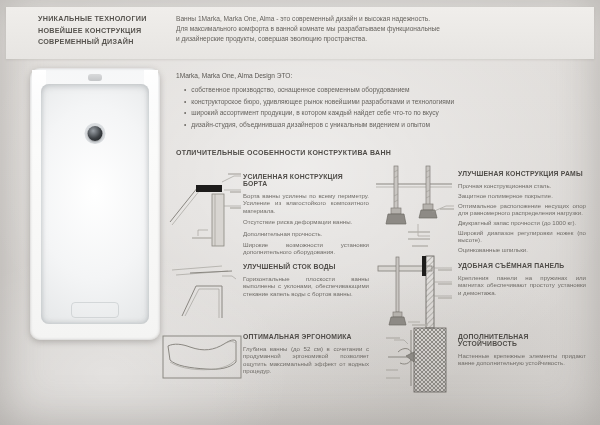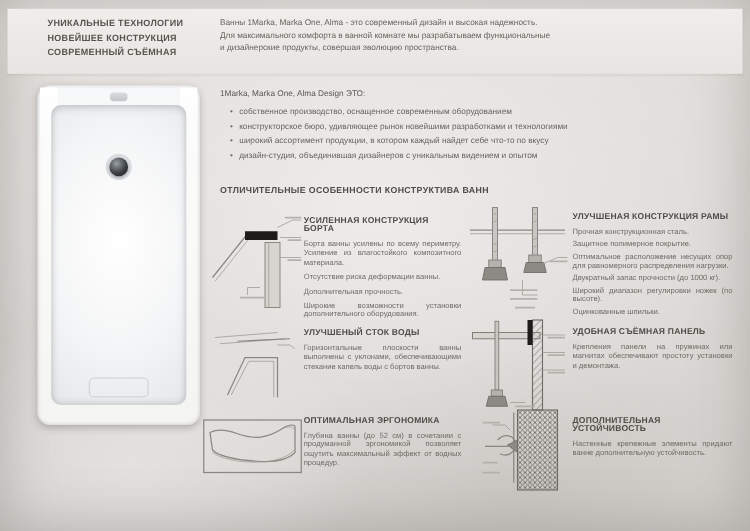--- a/index.html
+++ b/index.html
@@ -54,21 +54,21 @@
 </head>
 <body>
 
 <div id="page">
 
   <div id="topband"></div>
 
   <div class="abs tagline">
     <div>УНИКАЛЬНЫЕ ТЕХНОЛОГИИ</div>
     <div>НОВЕЙШЕЕ КОНСТРУКЦИЯ</div>
-    <div>СОВРЕМЕННЫЙ СЪЁМНАЯ</div>
+    <div>СОВРЕМЕННЫЙ ДИЗАЙН</div>
   </div>
 
   <div class="abs intro">
     <div>Ванны 1Marka, Marka One, Alma - это современный дизайн и высокая надежность.</div>
     <div>Для максимального комфорта в ванной комнате мы разрабатываем функциональные</div>
     <div>и дизайнерские продукты, совершая эволюцию пространства.</div>
   </div>
 
   <div class="abs tub">
     <div class="corner" style="left:2px;"></div>

